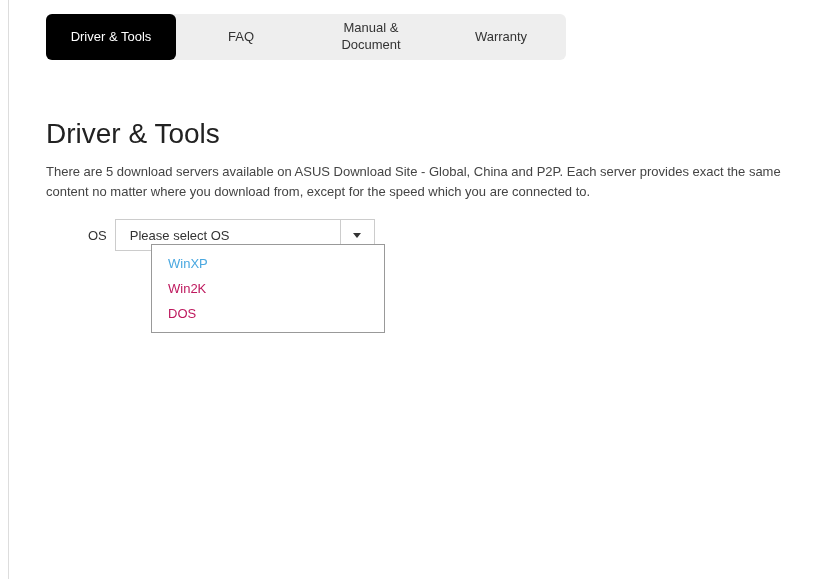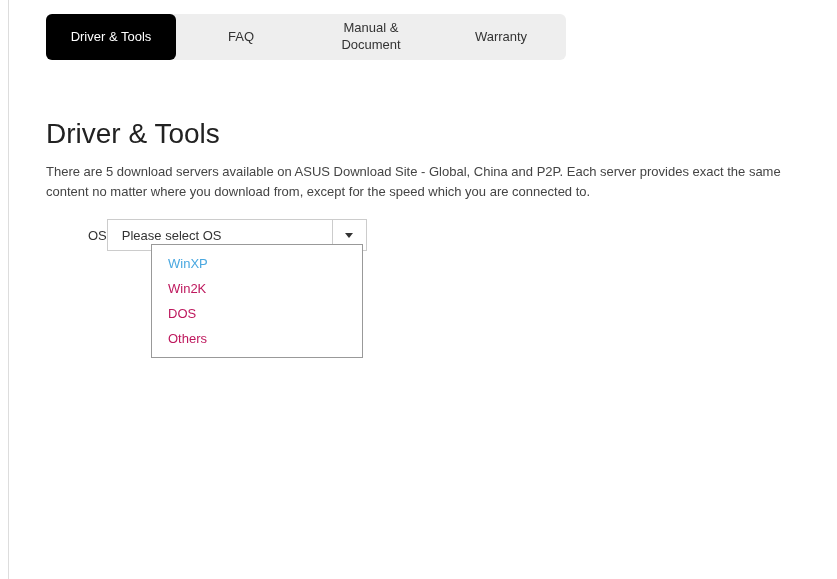--- a/index.html
+++ b/index.html
@@ -65,21 +65,21 @@
     }
     .os-row {
       margin-top: 18px;
       display: flex;
       align-items: center;
       margin-left: 42px;
     }
     .os-label {
       font-size: 13px;
       color: #333;
-      margin-right: 0;
+      margin-right: 8px;
     }
     .select-box {
       display: flex;
       border: 1px solid #ccc;
       height: 32px;
       width: 260px;
       background: #fff;
       cursor: pointer;
     }
     .select-text {
@@ -101,21 +101,21 @@
       width: 0;
       height: 0;
       border-left: 4px solid transparent;
       border-right: 4px solid transparent;
       border-top: 5px solid #333;
     }
     .dropdown {
       position: absolute;
       left: 151px;
       top: 244px;
-      width: 212px;
+      width: 234px;
       border: 1px solid #999;
       background: #fff;
       padding: 6px 0;
     }
     .dropdown-item {
       padding: 5px 16px;
       font-size: 13px;
       color: #be185d;
       cursor: pointer;
     }
@@ -158,14 +158,13 @@
       </div>
     </div>
   </div>
 
 </div>
 
 <div class="dropdown">
   <div class="dropdown-item highlighted">WinXP</div>
   <div class="dropdown-item">Win2K</div>
   <div class="dropdown-item">DOS</div>
-  <div class="dropdown-item">Others</div>
 </div>
 
 </body></html>

